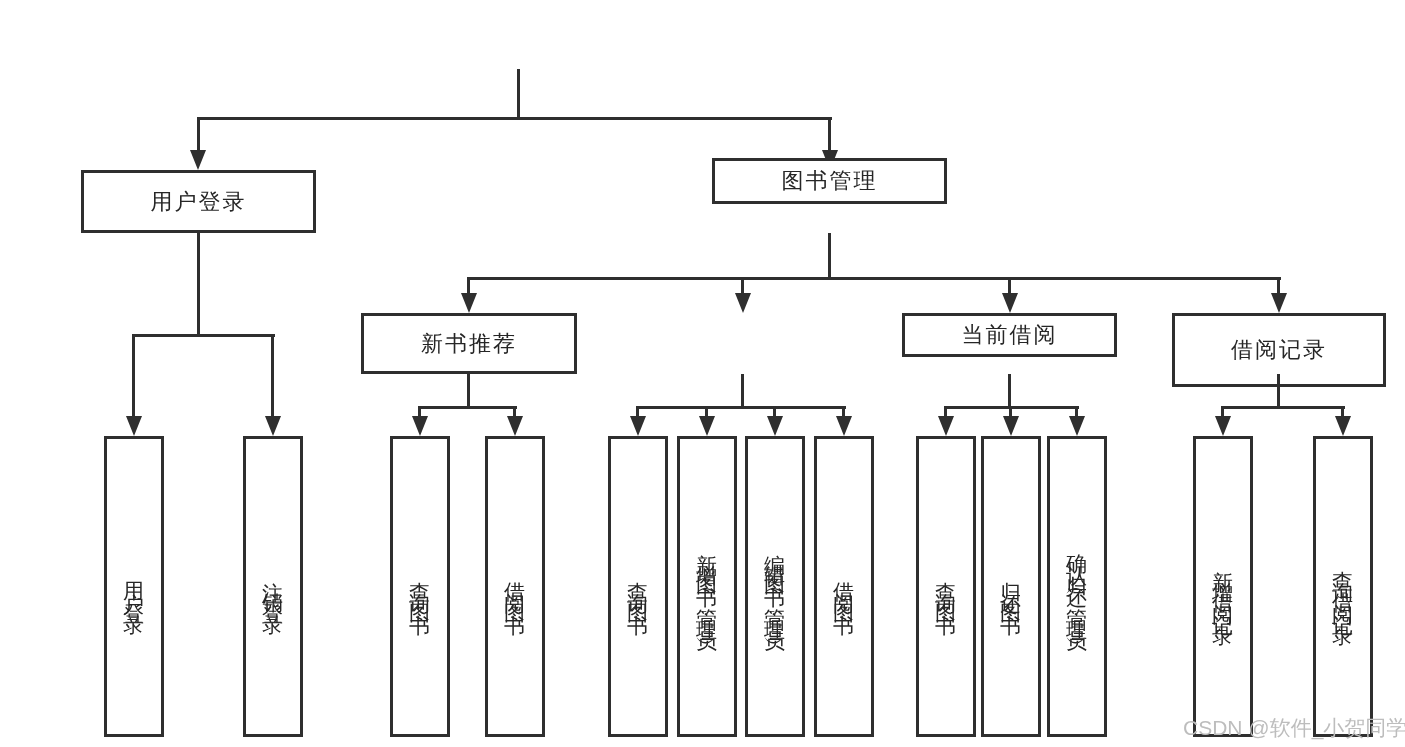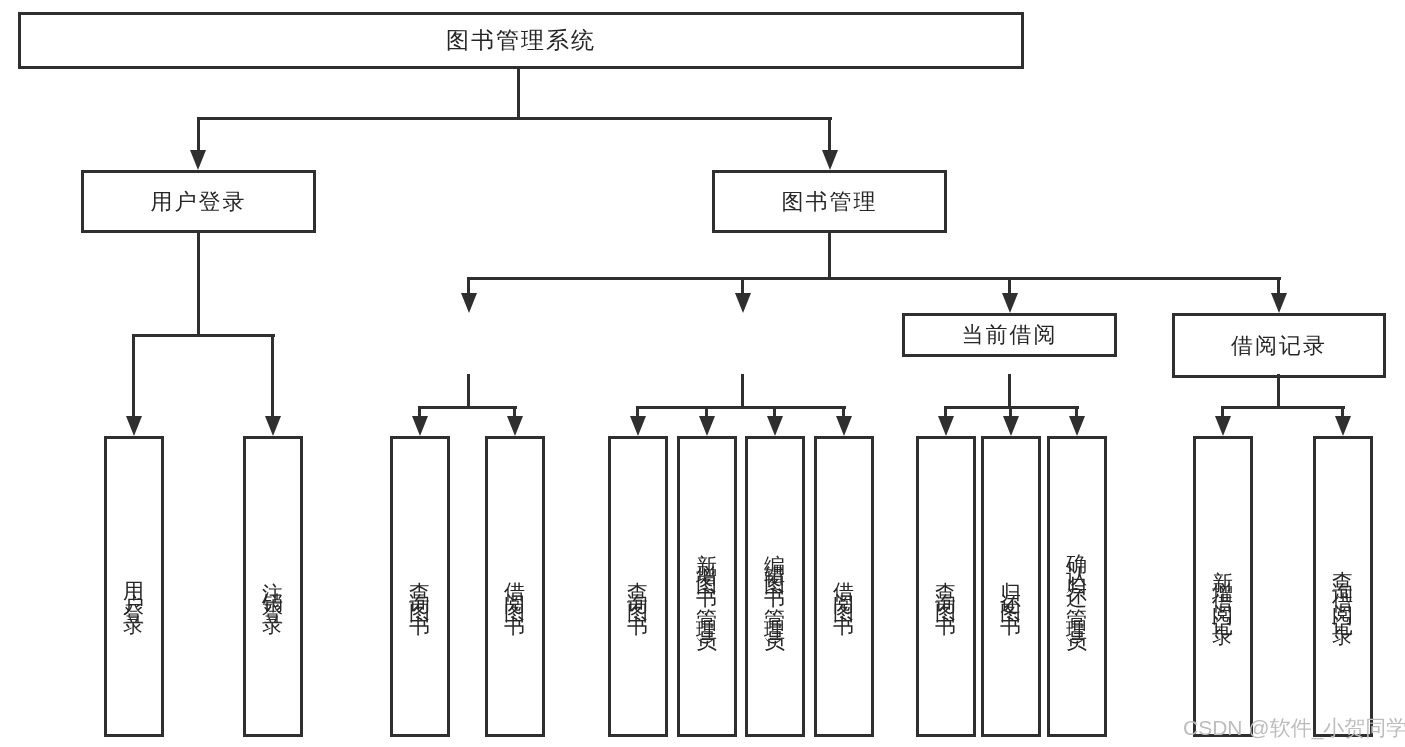--- a/index.html
+++ b/index.html
@@ -42,35 +42,32 @@
     color:#bdbdbd;
     white-space:nowrap;
     z-index:5;
   }
 </style>
 </head>
 <body>
 
 <div class="canvas">
 
-  <div class="box hbox root" style="left:18px;top:12px;width:1006px;height:57px;">
-    <span>图书管理系统</span>
-  </div>
 
   <div class="vline" style="left:517px;top:69px;height:48px;"></div>
   <div class="hline" style="left:197px;top:117px;width:635px;"></div>
   <div class="vline" style="left:197px;top:117px;height:36px;"></div>
   <div class="arrow" style="left:190px;top:150px;"></div>
   <div class="vline" style="left:828px;top:117px;height:36px;"></div>
   <div class="arrow" style="left:822px;top:150px;"></div>
 
   <div class="box hbox" style="left:81px;top:170px;width:235px;height:63px;">
     <span>用户登录</span>
   </div>
-  <div class="box hbox" style="left:712px;top:170px;width:235px;height:63px;">
+  <div class="box hbox" style="left:712px;top:158px;width:235px;height:46px;">
     <span>图书管理</span>
   </div>
 
   <div class="vline" style="left:197px;top:233px;height:101px;"></div>
   <div class="hline" style="left:132px;top:334px;width:143px;"></div>
   <div class="vline" style="left:132px;top:334px;height:84px;"></div>
   <div class="arrow" style="left:126px;top:416px;"></div>
   <div class="vline" style="left:271px;top:334px;height:84px;"></div>
   <div class="arrow" style="left:265px;top:416px;"></div>
 
@@ -78,24 +75,27 @@
   <div class="hline" style="left:467px;top:277px;width:814px;"></div>
   <div class="vline" style="left:467px;top:277px;height:20px;"></div>
   <div class="arrow" style="left:461px;top:293px;"></div>
   <div class="vline" style="left:741px;top:277px;height:20px;"></div>
   <div class="arrow" style="left:735px;top:293px;"></div>
   <div class="vline" style="left:1008px;top:277px;height:20px;"></div>
   <div class="arrow" style="left:1002px;top:293px;"></div>
   <div class="vline" style="left:1277px;top:277px;height:20px;"></div>
   <div class="arrow" style="left:1271px;top:293px;"></div>
 
+  <div class="box hbox" style="left:361px;top:313px;width:216px;height:61px;">
+    <span>新书推荐</span>
+  </div>
   <div class="box hbox" style="left:902px;top:313px;width:215px;height:44px;">
     <span>当前借阅</span>
   </div>
-  <div class="box hbox" style="left:1172px;top:313px;width:214px;height:65px;">
+  <div class="box hbox" style="left:1172px;top:313px;width:214px;height:74px;">
     <span>借阅记录</span>
   </div>
 
   <div class="vline" style="left:467px;top:374px;height:32px;"></div>
   <div class="hline" style="left:418px;top:406px;width:99px;"></div>
   <div class="vline" style="left:418px;top:406px;height:14px;"></div>
   <div class="arrow" style="left:412px;top:416px;"></div>
   <div class="vline" style="left:513px;top:406px;height:14px;"></div>
   <div class="arrow" style="left:507px;top:416px;"></div>
 

